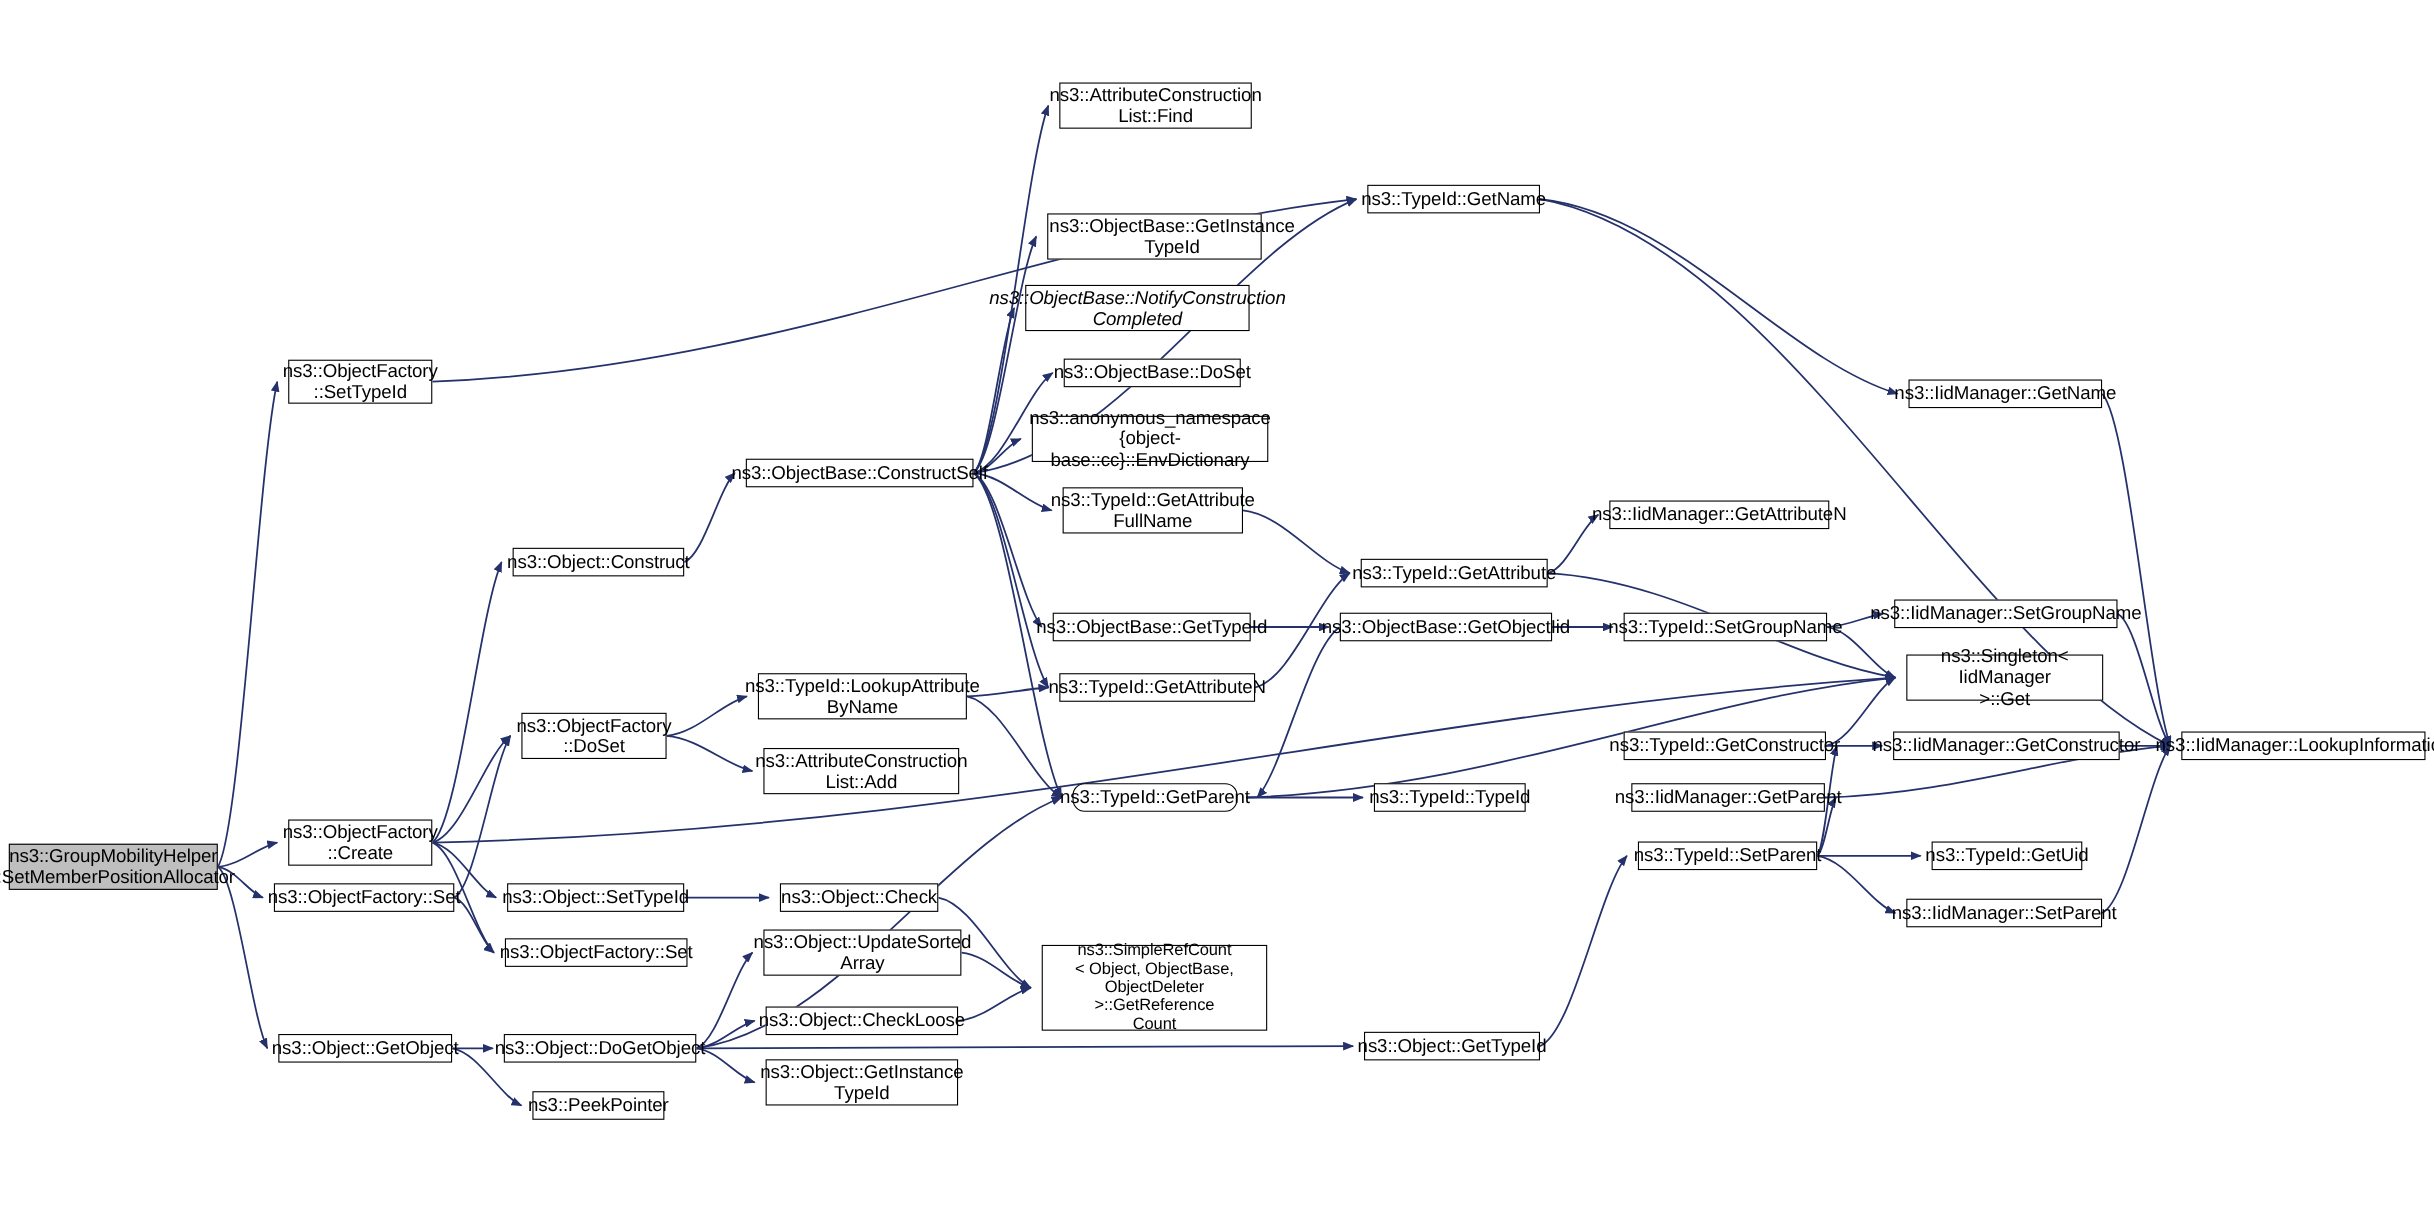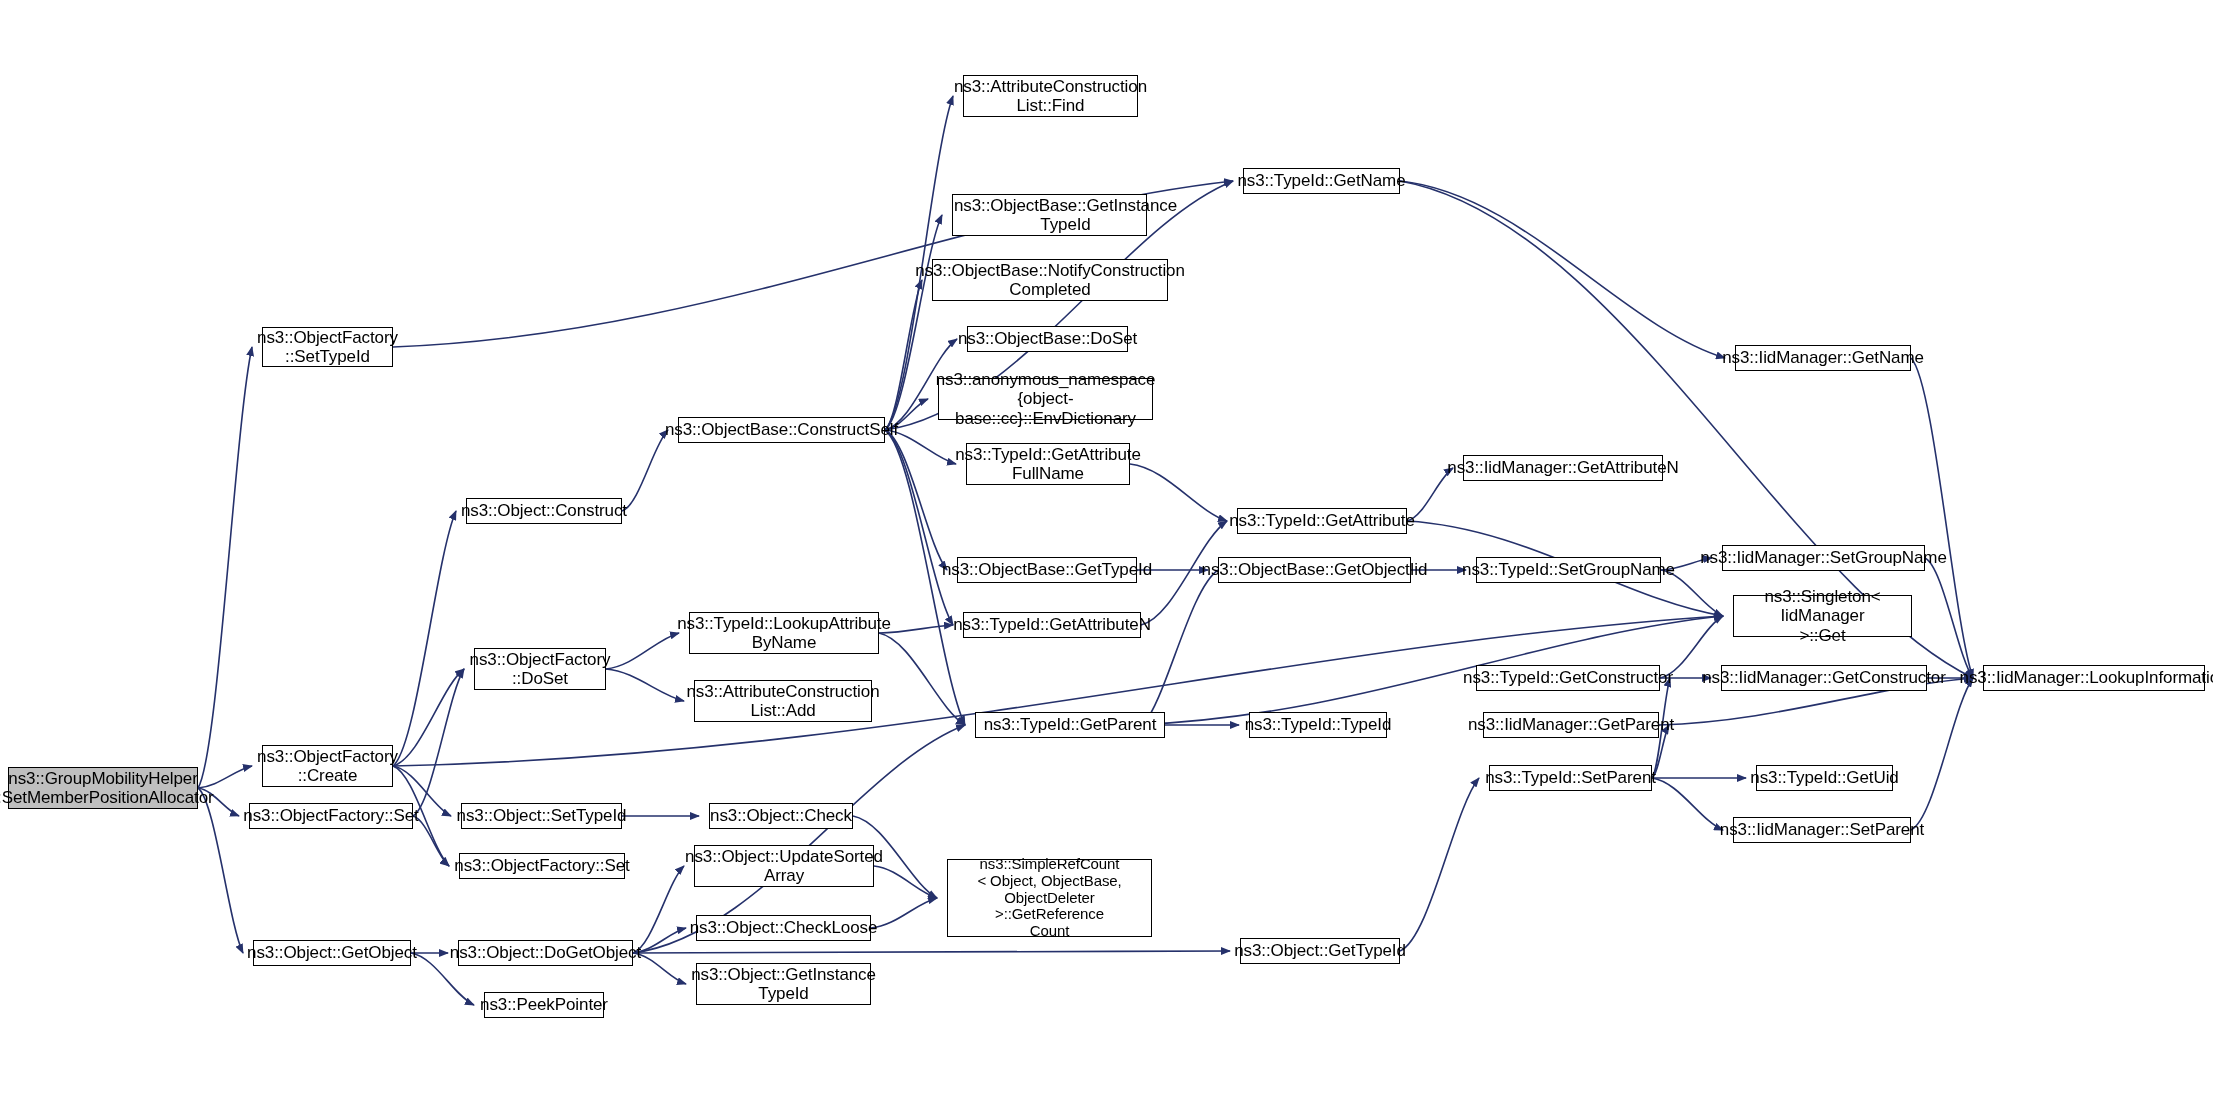--- a/index.html
+++ b/index.html
@@ -92,21 +92,21 @@
       <div class="node root" style="left: 8px; top: 767px; width: 190px; height: 42px;">ns3::GroupMobilityHelper
 ::SetMemberPositionAllocator</div>
       <div class="node" style="left: 262px; top: 327px; width: 131px; height: 40px;">ns3::ObjectFactory
 ::SetTypeId</div>
       <div class="node" style="left: 466px; top: 498px; width: 156px; height: 26px;">ns3::Object::Construct</div>
       <div class="node" style="left: 678px; top: 417px; width: 207px; height: 26px;">ns3::ObjectBase::ConstructSelf</div>
       <div class="node" style="left: 963px; top: 75px; width: 175px; height: 42px;">ns3::AttributeConstruction
 List::Find</div>
       <div class="node" style="left: 952px; top: 194px; width: 195px; height: 42px; padding-left: 36px;">ns3::ObjectBase::GetInstance
 TypeId</div>
-      <div class="node" style="left: 932px; top: 259px; width: 236px; height: 42px;">ns3::ObjectBase::NotifyConstruction
+      <div class="node" style="left: 932px; top: 259px; width: 204px; height: 42px; font-style: italic;">ns3::ObjectBase::NotifyConstruction
 Completed</div>
       <div class="node" style="left: 967px; top: 326px; width: 161px; height: 26px;">ns3::ObjectBase::DoSet</div>
       <div class="node" style="left: 938px; top: 378px; width: 215px; height: 42px;">ns3::anonymous_namespace
 {object-base::cc}::EnvDictionary</div>
       <div class="node" style="left: 966px; top: 443px; width: 164px; height: 42px;">ns3::TypeId::GetAttribute
 FullName</div>
       <div class="node" style="left: 1237px; top: 508px; width: 170px; height: 26px;">ns3::TypeId::GetAttribute</div>
       <div class="node" style="left: 1463px; top: 455px; width: 200px; height: 26px;">ns3::IidManager::GetAttributeN</div>
       <div class="node" style="left: 957px; top: 557px; width: 180px; height: 26px;">ns3::ObjectBase::GetTypeId</div>
       <div class="node" style="left: 1218px; top: 557px; width: 193px; height: 26px;">ns3::ObjectBase::GetObjectIid</div>
@@ -114,21 +114,21 @@
       <div class="node" style="left: 1722px; top: 545px; width: 203px; height: 26px;">ns3::IidManager::SetGroupName</div>
       <div class="node" style="left: 1733px; top: 595px; width: 179px; height: 42px;">ns3::Singleton&lt; IidManager
 &gt;::Get</div>
       <div class="node" style="left: 689px; top: 612px; width: 190px; height: 42px;">ns3::TypeId::LookupAttribute
 ByName</div>
       <div class="node" style="left: 694px; top: 680px; width: 178px; height: 42px;">ns3::AttributeConstruction
 List::Add</div>
       <div class="node" style="left: 963px; top: 612px; width: 178px; height: 26px;">ns3::TypeId::GetAttributeN</div>
       <div class="node" style="left: 474px; top: 648px; width: 132px; height: 42px;">ns3::ObjectFactory
 ::DoSet</div>
-      <div class="node" style="left: 975px; top: 712px; width: 190px; height: 26px;">ns3::TypeId::GetParent</div>
+      <div class="node" style="left: 975px; top: 712px; width: 150px; height: 26px; border-radius: 11px;">ns3::TypeId::GetParent</div>
       <div class="node" style="left: 1249px; top: 712px; width: 138px; height: 26px;">ns3::TypeId::TypeId</div>
       <div class="node" style="left: 1476px; top: 665px; width: 184px; height: 26px;">ns3::TypeId::GetConstructor</div>
       <div class="node" style="left: 1721px; top: 665px; width: 206px; height: 26px;">ns3::IidManager::GetConstructor</div>
       <div class="node" style="left: 1483px; top: 712px; width: 176px; height: 26px;">ns3::IidManager::GetParent</div>
       <div class="node" style="left: 1983px; top: 665px; width: 222px; height: 26px;">ns3::IidManager::LookupInformation</div>
       <div class="node" style="left: 1489px; top: 765px; width: 163px; height: 26px;">ns3::TypeId::SetParent</div>
       <div class="node" style="left: 1756px; top: 765px; width: 137px; height: 26px;">ns3::TypeId::GetUid</div>
       <div class="node" style="left: 1733px; top: 817px; width: 178px; height: 26px;">ns3::IidManager::SetParent</div>
       <div class="node" style="left: 262px; top: 745px; width: 131px; height: 42px;">ns3::ObjectFactory
 ::Create</div>

